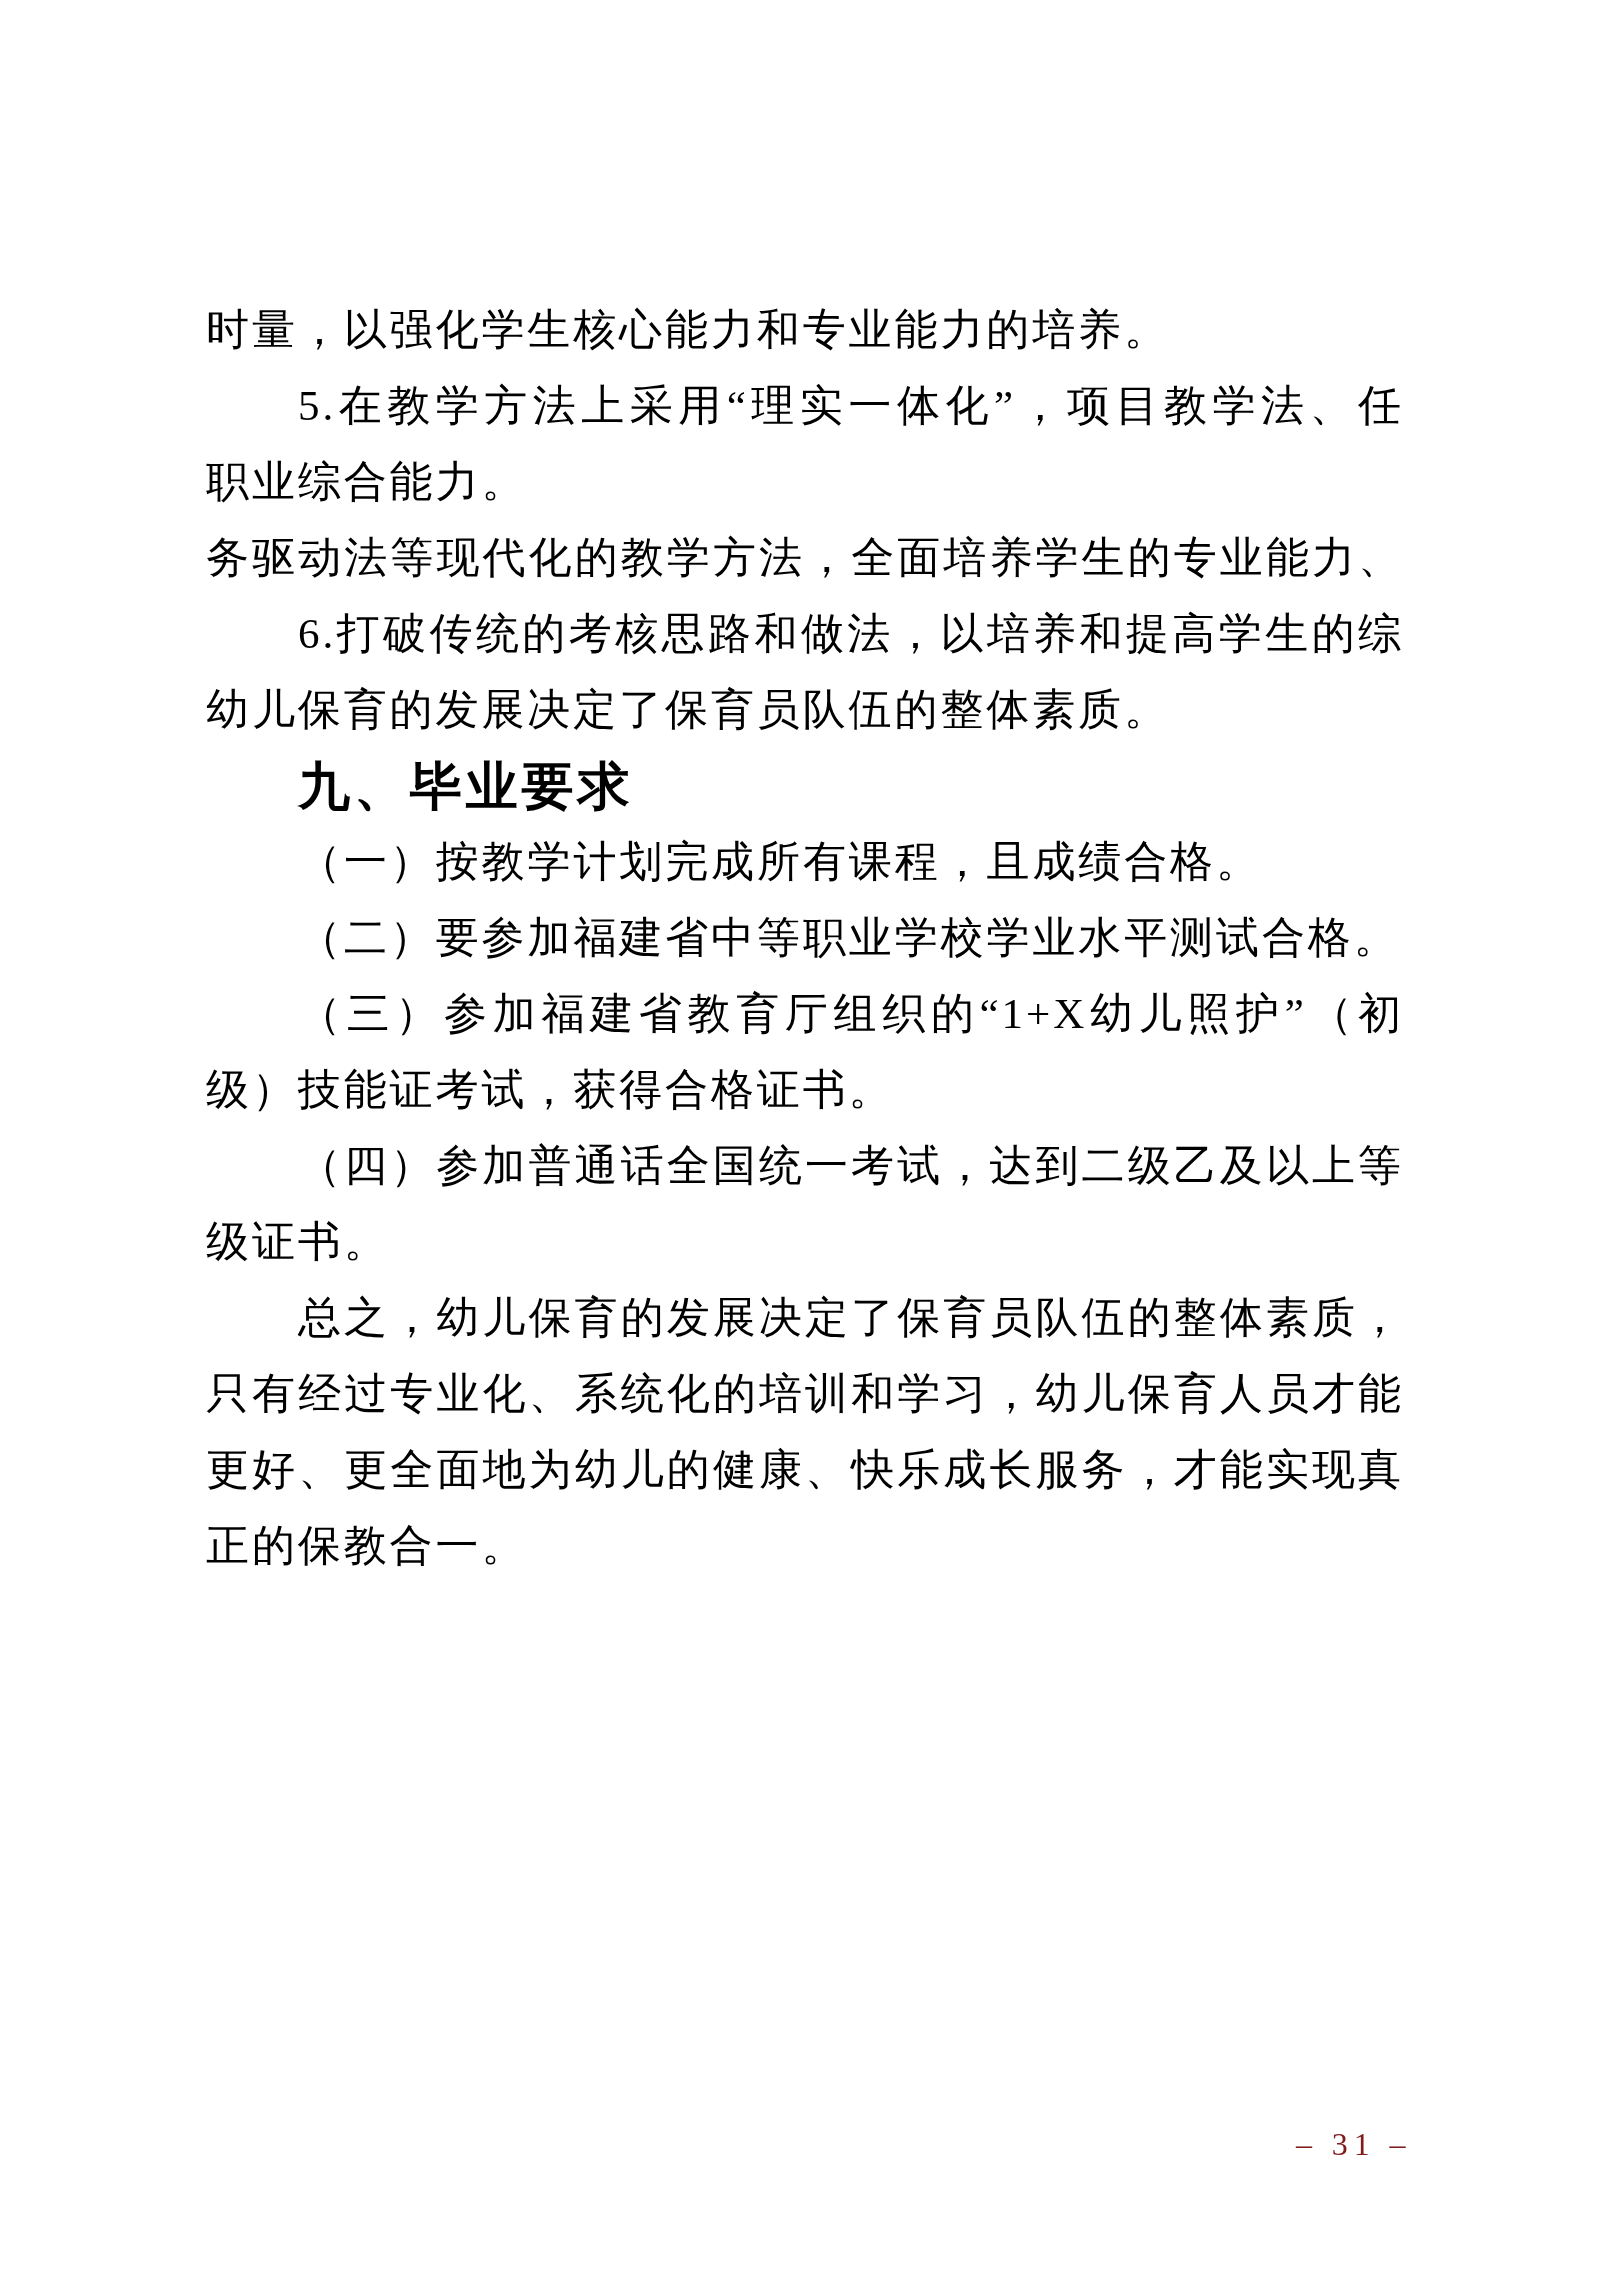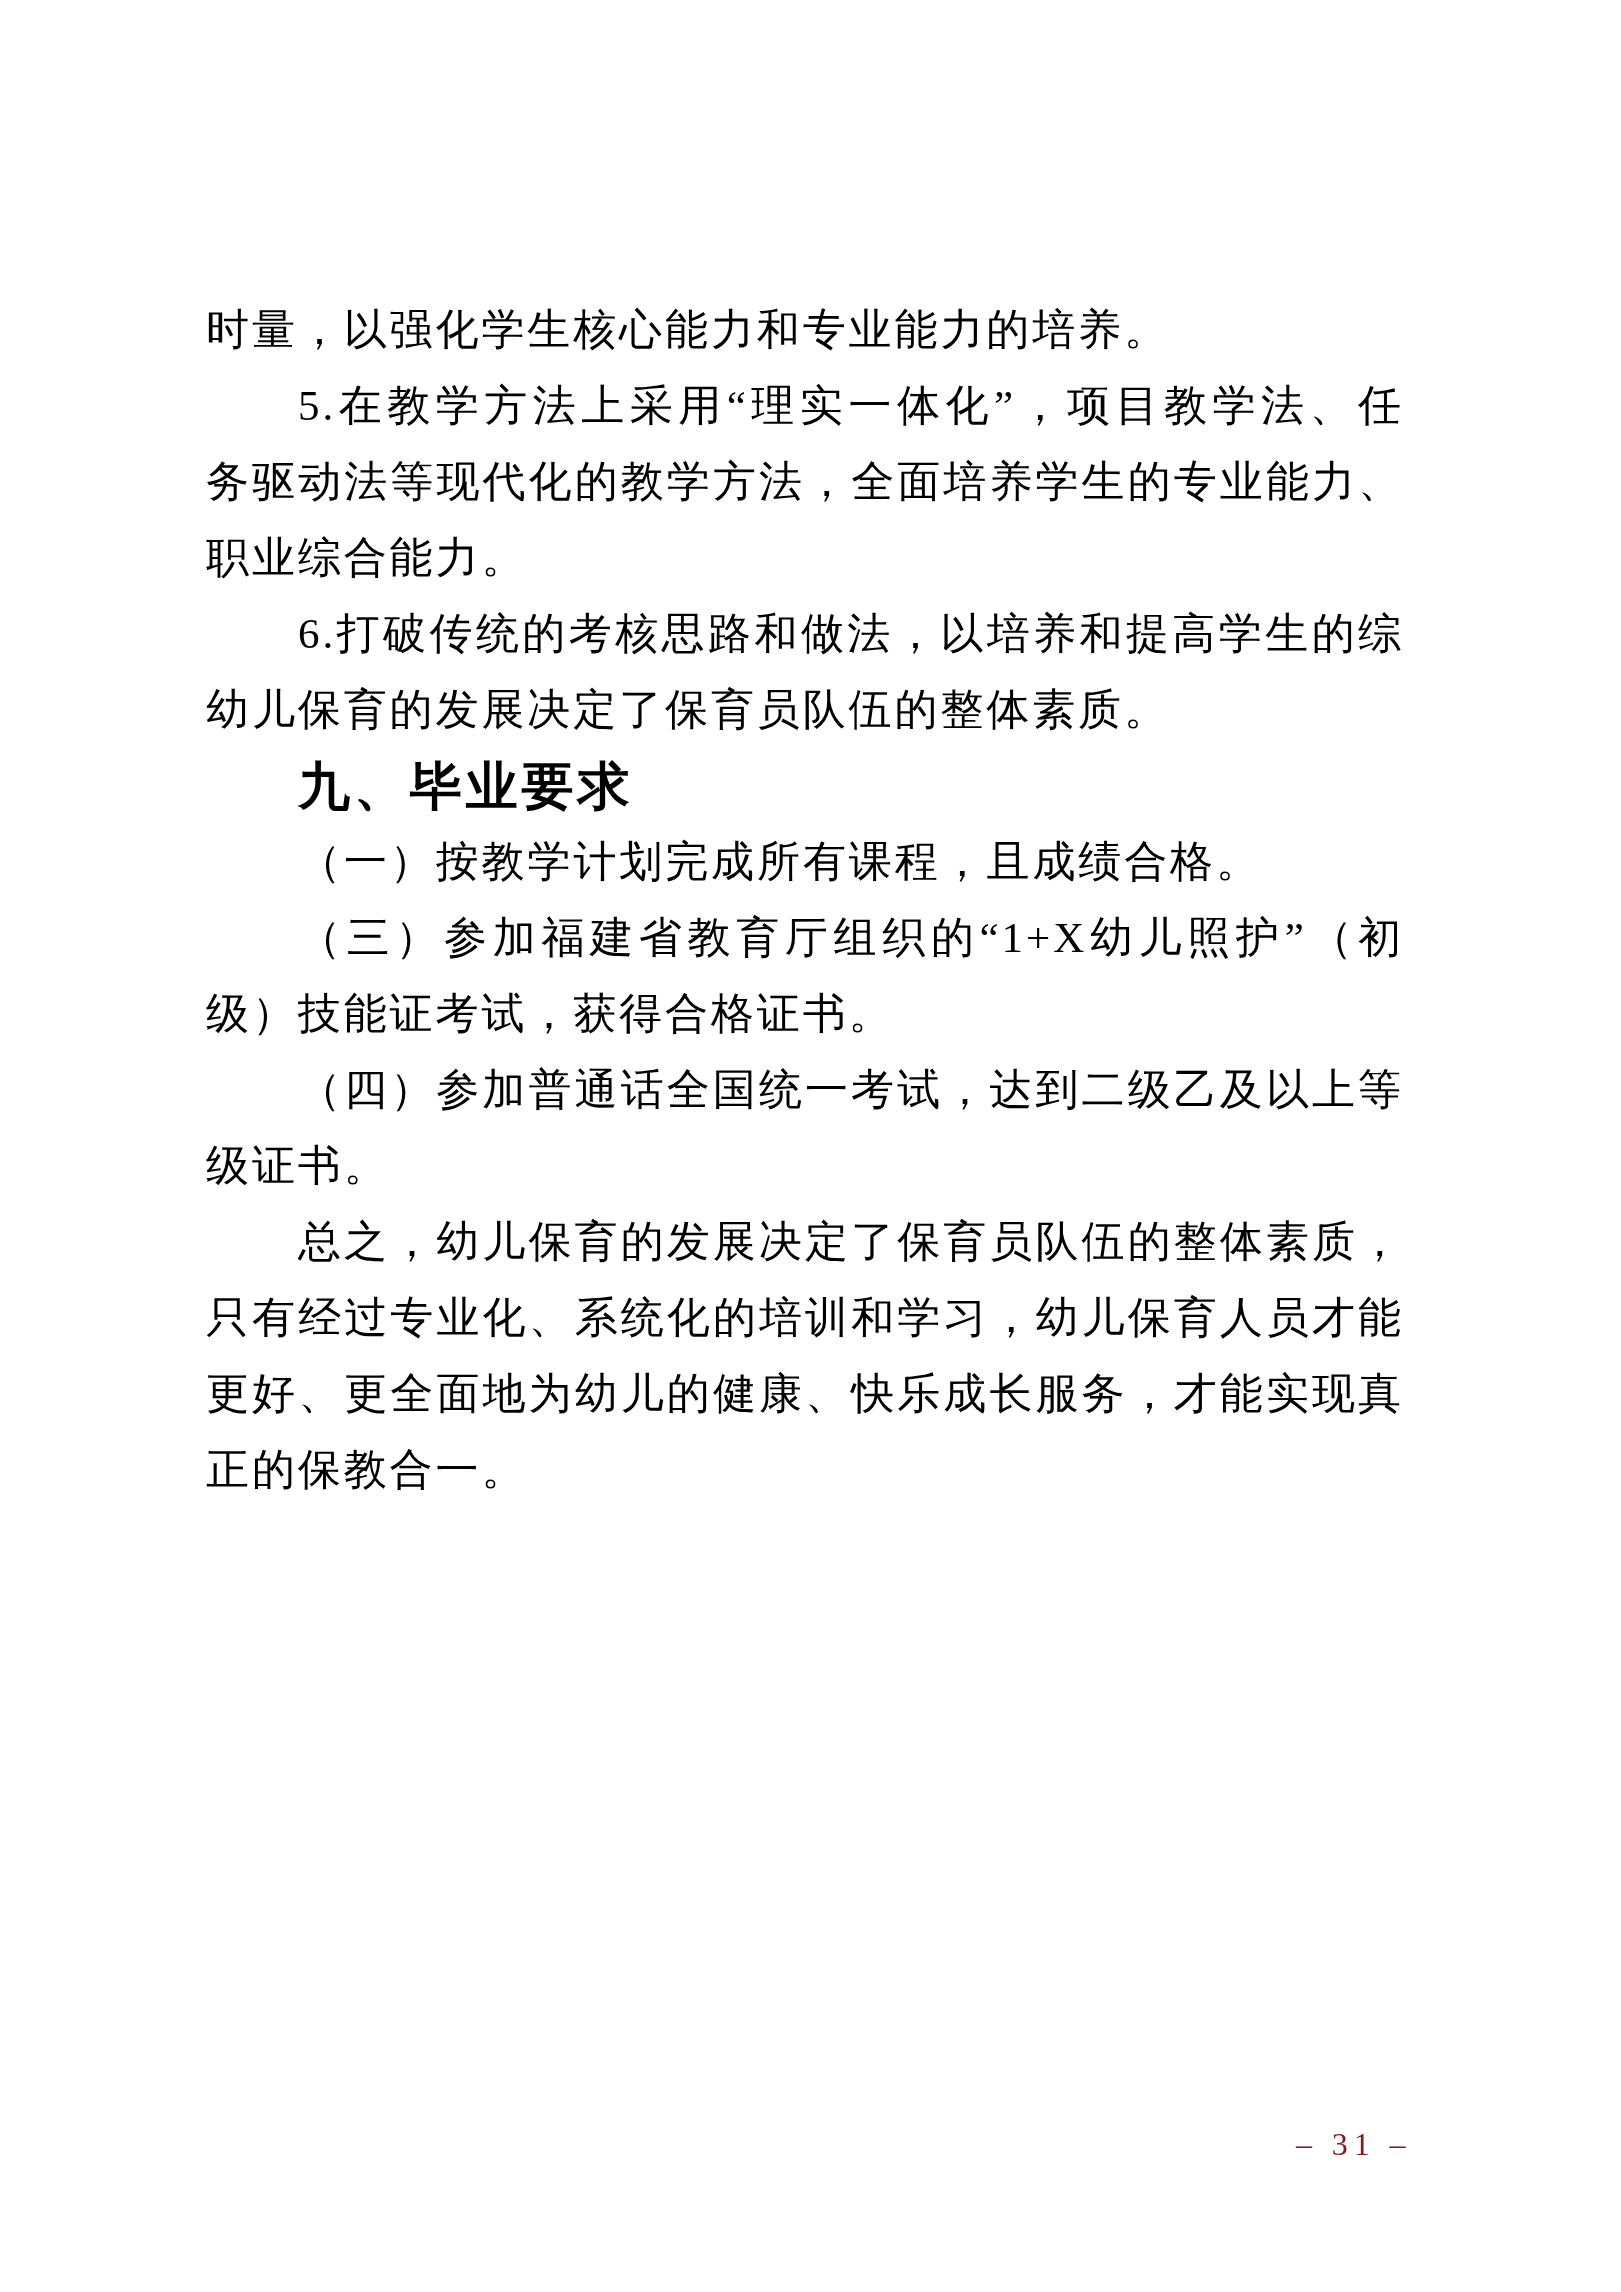--- a/index.html
+++ b/index.html
@@ -56,26 +56,27 @@
     white-space: nowrap;
   }
 </style>
 </head>
 <body>
 
 <div class="page">
   <div class="textblock">
     <div class="line">时量，以强化学生核心能力和专业能力的培养。</div>
     <div class="line indent justify">5.在教学方法上采用“理实一体化”，项目教学法、任</div>
+    <div class="line">职业综合能力。</div>
     <div class="line justify">务驱动法等现代化的教学方法，全面培养学生的专业能力、</div>
-    <div class="line">职业综合能力。</div>
     <div class="line indent justify">6.打破传统的考核思路和做法，以培养和提高学生的综</div>
     <div class="line">幼儿保育的发展决定了保育员队伍的整体素质。</div>
     <div class="line indent heading">九、毕业要求</div>
     <div class="line indent">（一）按教学计划完成所有课程，且成绩合格。</div>
+    <div class="line indent">（二）要参加福建省中等职业学校学业水平测试合格。</div>
     <div class="line indent justify">（三）参加福建省教育厅组织的“1+X幼儿照护”（初</div>
     <div class="line">级）技能证考试，获得合格证书。</div>
     <div class="line indent justify">（四）参加普通话全国统一考试，达到二级乙及以上等</div>
     <div class="line">级证书。</div>
     <div class="line indent justify">总之，幼儿保育的发展决定了保育员队伍的整体素质，</div>
     <div class="line justify">只有经过专业化、系统化的培训和学习，幼儿保育人员才能</div>
     <div class="line justify">更好、更全面地为幼儿的健康、快乐成长服务，才能实现真</div>
     <div class="line">正的保教合一。</div>
   </div>
   <div class="page-number">– 31 –</div>

